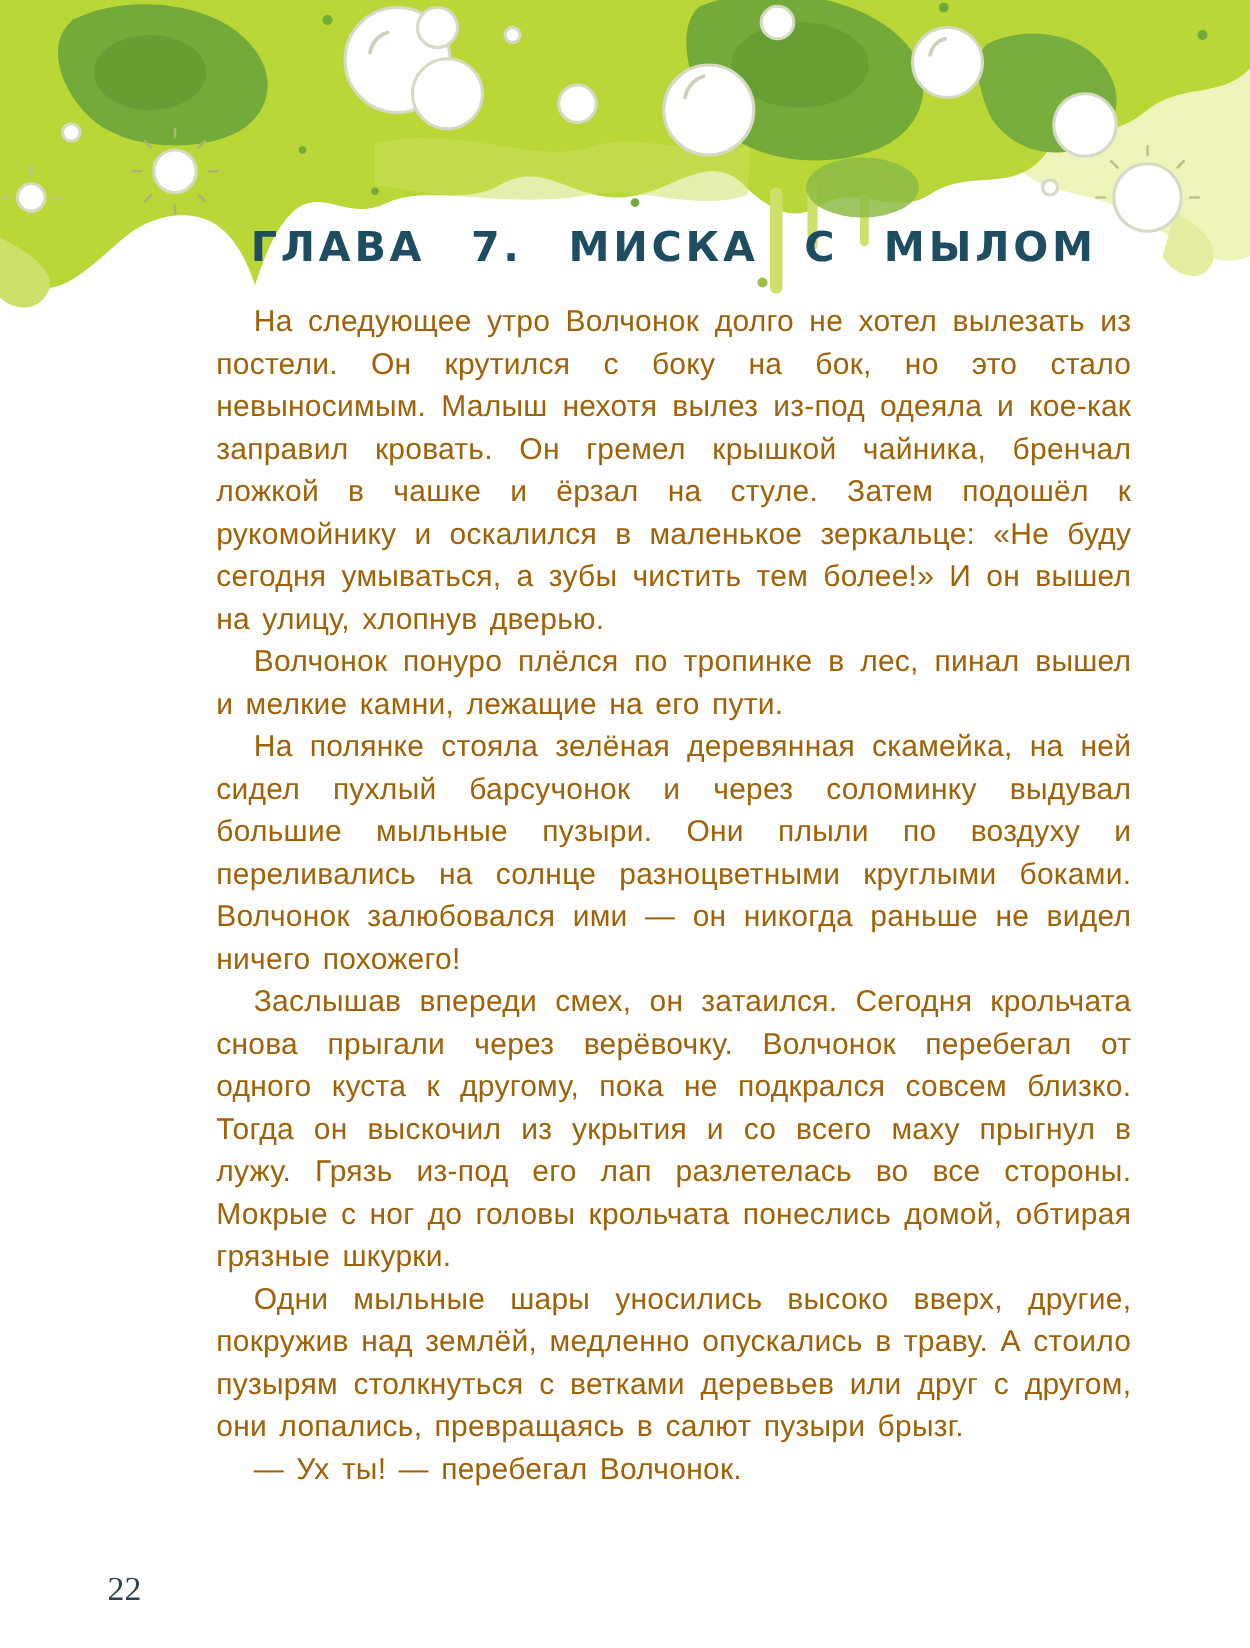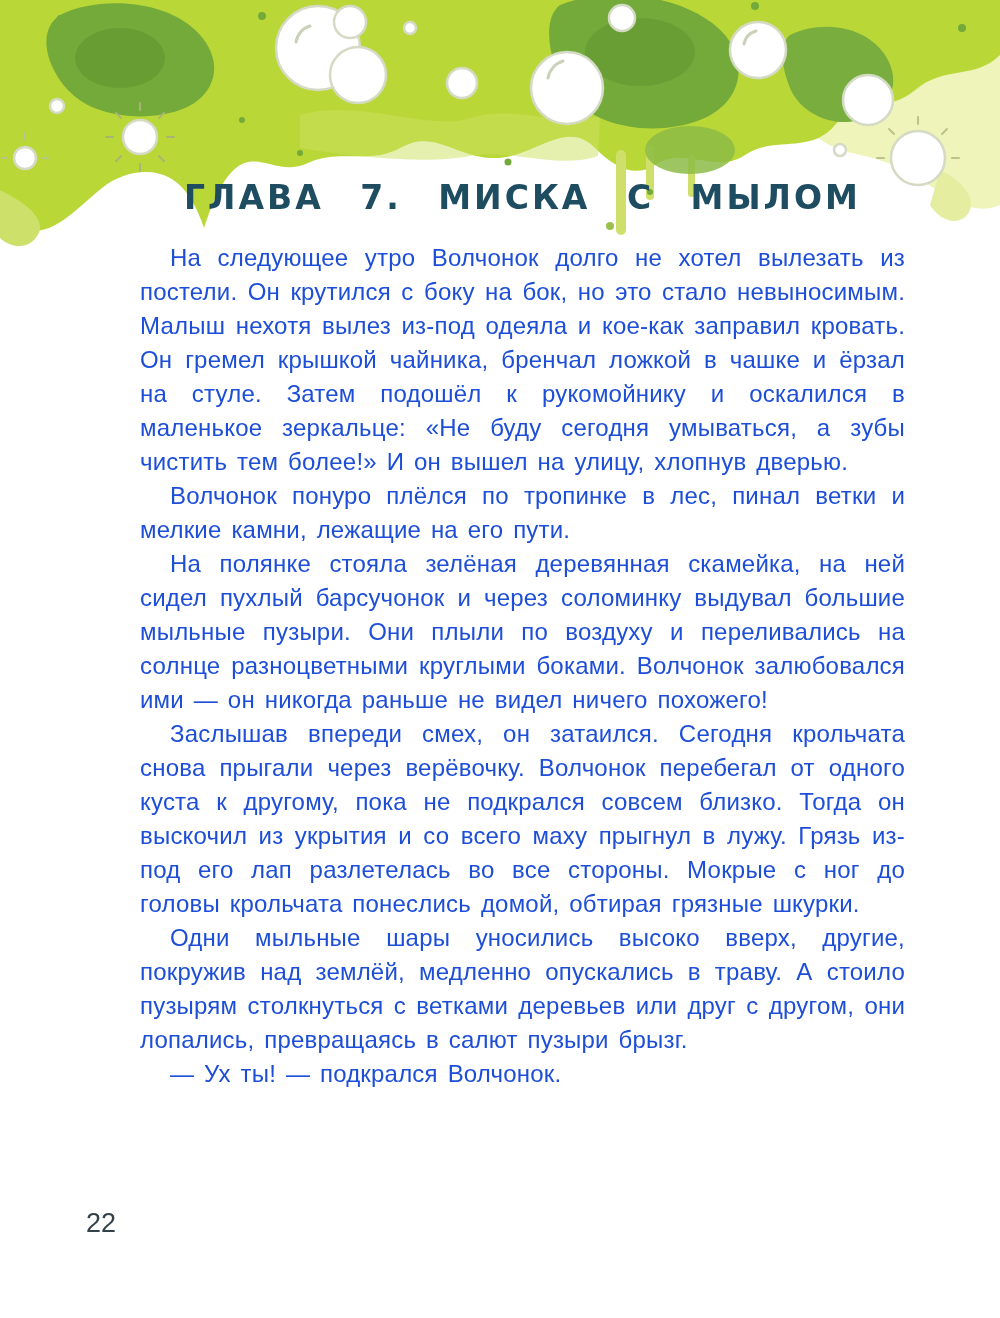--- a/index.html
+++ b/index.html
@@ -21,50 +21,51 @@
     top: 0;
     left: 0;
     width: 1000px;
     height: 260px;
     pointer-events: none;
   }
   .content {
     position: relative;
     padding: 178px 95px 0 140px;
     z-index: 1;
+    margin-left: 33px;
   }
   .chapter-title {
     margin: 0 0 24px 0;
     text-align: center;
     font-family: "DejaVu Sans", sans-serif;
     font-weight: bold;
     font-size: 33px;
     letter-spacing: 3px;
     word-spacing: 22px;
     color: #1e4c60;
     white-space: nowrap;
   }
   .text-block p {
     margin: 0;
     font-size: 24px;
     line-height: 34px;
-    color: #1d4ed8;
+    color: #a16207;
     text-align: justify;
     text-indent: 30px;
     word-spacing: 3px;
     letter-spacing: 0.2px;
     hyphens: auto;
   }
   .page-number {
     position: absolute;
     left: 86px;
-    top: 1208px;
+    top: 1256px;
     font-size: 27px;
     color: #33424a;
-    font-family: Liberation Sans, sans-serif;
+    font-family: Liberation Serif, serif;
   }
 </style>
 </head>
 <body>
 
 <div class="page">
 
   <div class="header-art">
     <svg viewBox="0 0 1000 260" width="1000" height="260" xmlns="http://www.w3.org/2000/svg">
 
@@ -142,23 +143,23 @@
         <line x1="7" y1="158" x2="2" y2="158"></line>
         <line x1="43" y1="158" x2="48" y2="158"></line>
       </g>
     </svg>
   </div>
 
   <div class="content">
     <h1 class="chapter-title">ГЛАВА 7.  МИСКА С МЫЛОМ</h1>
     <div class="text-block">
       <p>На следующее утро Волчонок долго не хотел вылезать из постели. Он крутился с боку на бок, но это стало невыносимым. Малыш нехотя вылез из-под одеяла и кое-как заправил кровать. Он гремел крышкой чайника, бренчал ложкой в чашке и ёрзал на стуле. Затем подошёл к рукомойнику и оскалился в маленькое зеркальце: «Не буду сегодня умываться, а зубы чистить тем более!» И он вышел на улицу, хлопнув дверью.</p>
-      <p>Волчонок понуро плёлся по тропинке в лес, пинал ветки и мелкие камни, лежащие на его пути.</p>
+      <p>Волчонок понуро плёлся по тропинке в лес, пинал вышел и мелкие камни, лежащие на его пути.</p>
       <p>На полянке стояла зелёная деревянная скамейка, на ней сидел пухлый барсучонок и через соломинку выдувал большие мыльные пузыри. Они плыли по воздуху и переливались на солнце разноцветными круглыми боками. Волчонок залюбовался ими — он никогда раньше не видел ничего похожего!</p>
       <p>Заслышав впереди смех, он затаился. Сегодня крольчата снова прыгали через верёвочку. Волчонок перебегал от одного куста к другому, пока не подкрался совсем близко. Тогда он выскочил из укрытия и со всего маху прыгнул в лужу. Грязь из-под его лап разлетелась во все стороны. Мокрые с ног до головы крольчата понеслись домой, обтирая грязные шкурки.</p>
       <p>Одни мыльные шары уносились высоко вверх, другие, покружив над землёй, медленно опускались в траву. А стоило пузырям столкнуться с ветками деревьев или друг с другом, они лопались, превращаясь в салют пузыри брызг.</p>
-      <p>— Ух ты! — подкрался Волчонок.</p>
+      <p>— Ух ты! — перебегал Волчонок.</p>
     </div>
   </div>
 
   <div class="page-number">22</div>
 
 </div>
 
 </body></html>

